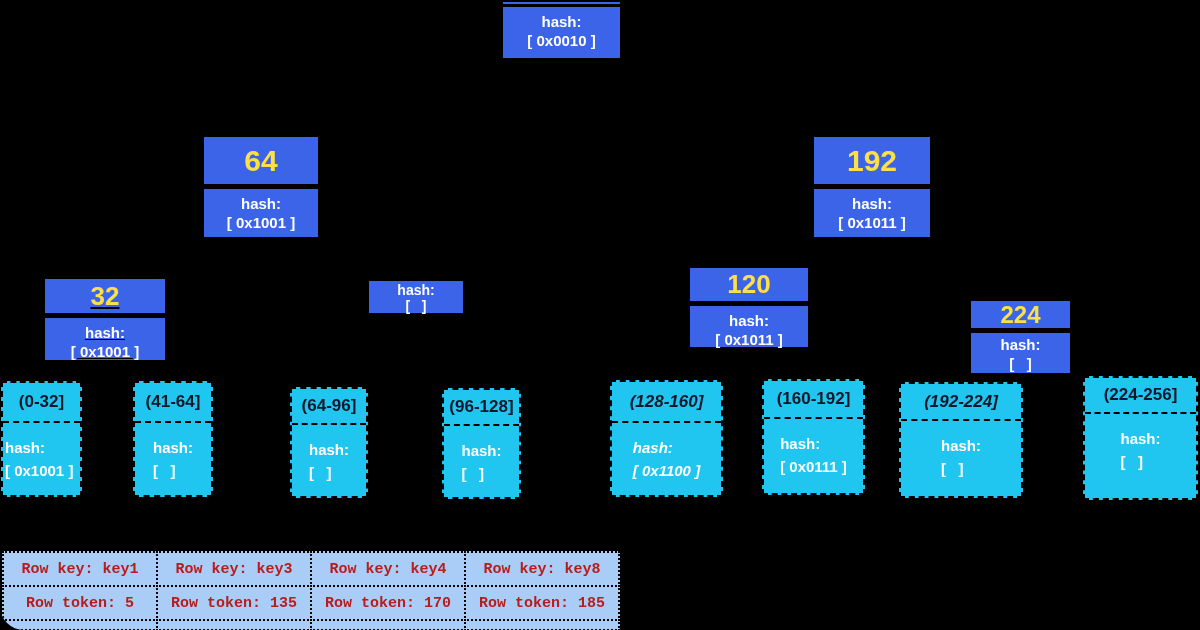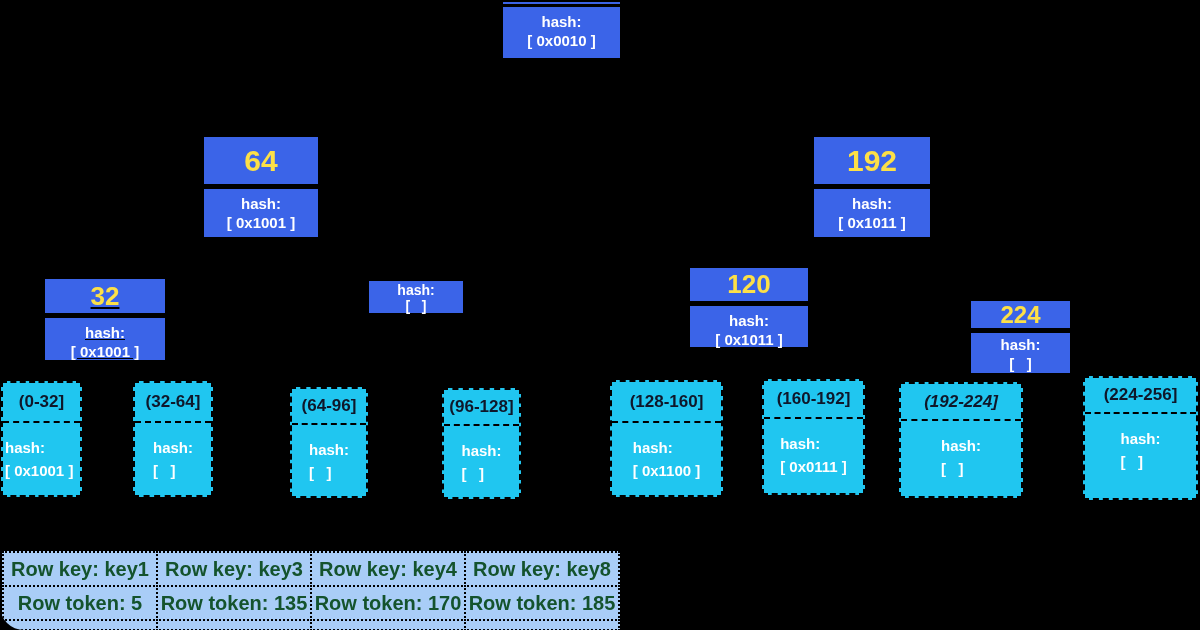--- a/index.html
+++ b/index.html
@@ -57,32 +57,32 @@
     display:flex; align-items:center; justify-content:center;
   }
   .leaf .lhash { color:#fff; text-align:center; padding-top:13px; }
   .leaf .lhash .block { display:inline-block; text-align:left; font-size:15px; line-height:23px; }
 
   .l0 { left:1px;    top:381px; width:81px;  height:116px; } .l0 .range { height:40px; }
   .l0 .lhash { padding-left:2px; text-align:left; }
   .l1 { left:133px;  top:381px; width:80px;  height:116px; } .l1 .range { height:40px; }
   .l2 { left:290px;  top:387px; width:78px;  height:111px; } .l2 .range { height:36px; }
   .l3 { left:442px;  top:388px; width:79px;  height:111px; } .l3 .range { height:36px; }
-  .l4 { left:610px;  top:380px; width:113px; height:117px; } .l4 .range { height:41px; }
+  .l4 { left:610px;  top:380px; width:113px; height:117px;font-style:italic; } .l4 .range { height:41px; }
   .l5 { left:762px;  top:379px; width:103px; height:116px; } .l5 .range { height:38px; }
   .l6 { left:899px;  top:382px; width:124px; height:116px; } .l6 .range { height:37px;font-style:italic; }
   .l7 { left:1083px; top:376px; width:115px; height:124px; } .l7 .range { height:36px; }
 
   
   .rowtable { position:absolute; left:2px; top:551px; width:624px; }
   .trow { display:flex; }
   .tcell {
     width:156px; height:36px; background:#a9cdf7; border:2px dotted #000;
     display:flex; align-items:center; justify-content:center;
-    color:#14532d; font-size:20px; margin-right:-2px; margin-bottom:-2px;
+    color:#b91c1c; font-size:15px; margin-right:-2px; margin-bottom:-2px;font-family:Liberation Mono, monospace;
   }
   .trow.partial .tcell { height:12px; }
 </style>
 </head>
 <body>
 
 <div class="canvas">
 
   <div class="node root">
     <div class="num"></div>
@@ -143,21 +143,21 @@
     <div class="range">(0-32]</div>
     <div class="lhash">
       <div class="block">
         <div>hash:</div>
         <div class="hv">[ 0x1001 ]</div>
       </div>
     </div>
   </div>
 
   <div class="leaf l1">
-    <div class="range">(32-64]</div>
+    <div class="range">(41-64]</div>
     <div class="lhash">
       <div class="block">
         <div>hash:</div>
         <div class="hv">[   ]</div>
       </div>
     </div>
   </div>
 
   <div class="leaf l2">
     <div class="range">(64-96]</div>

